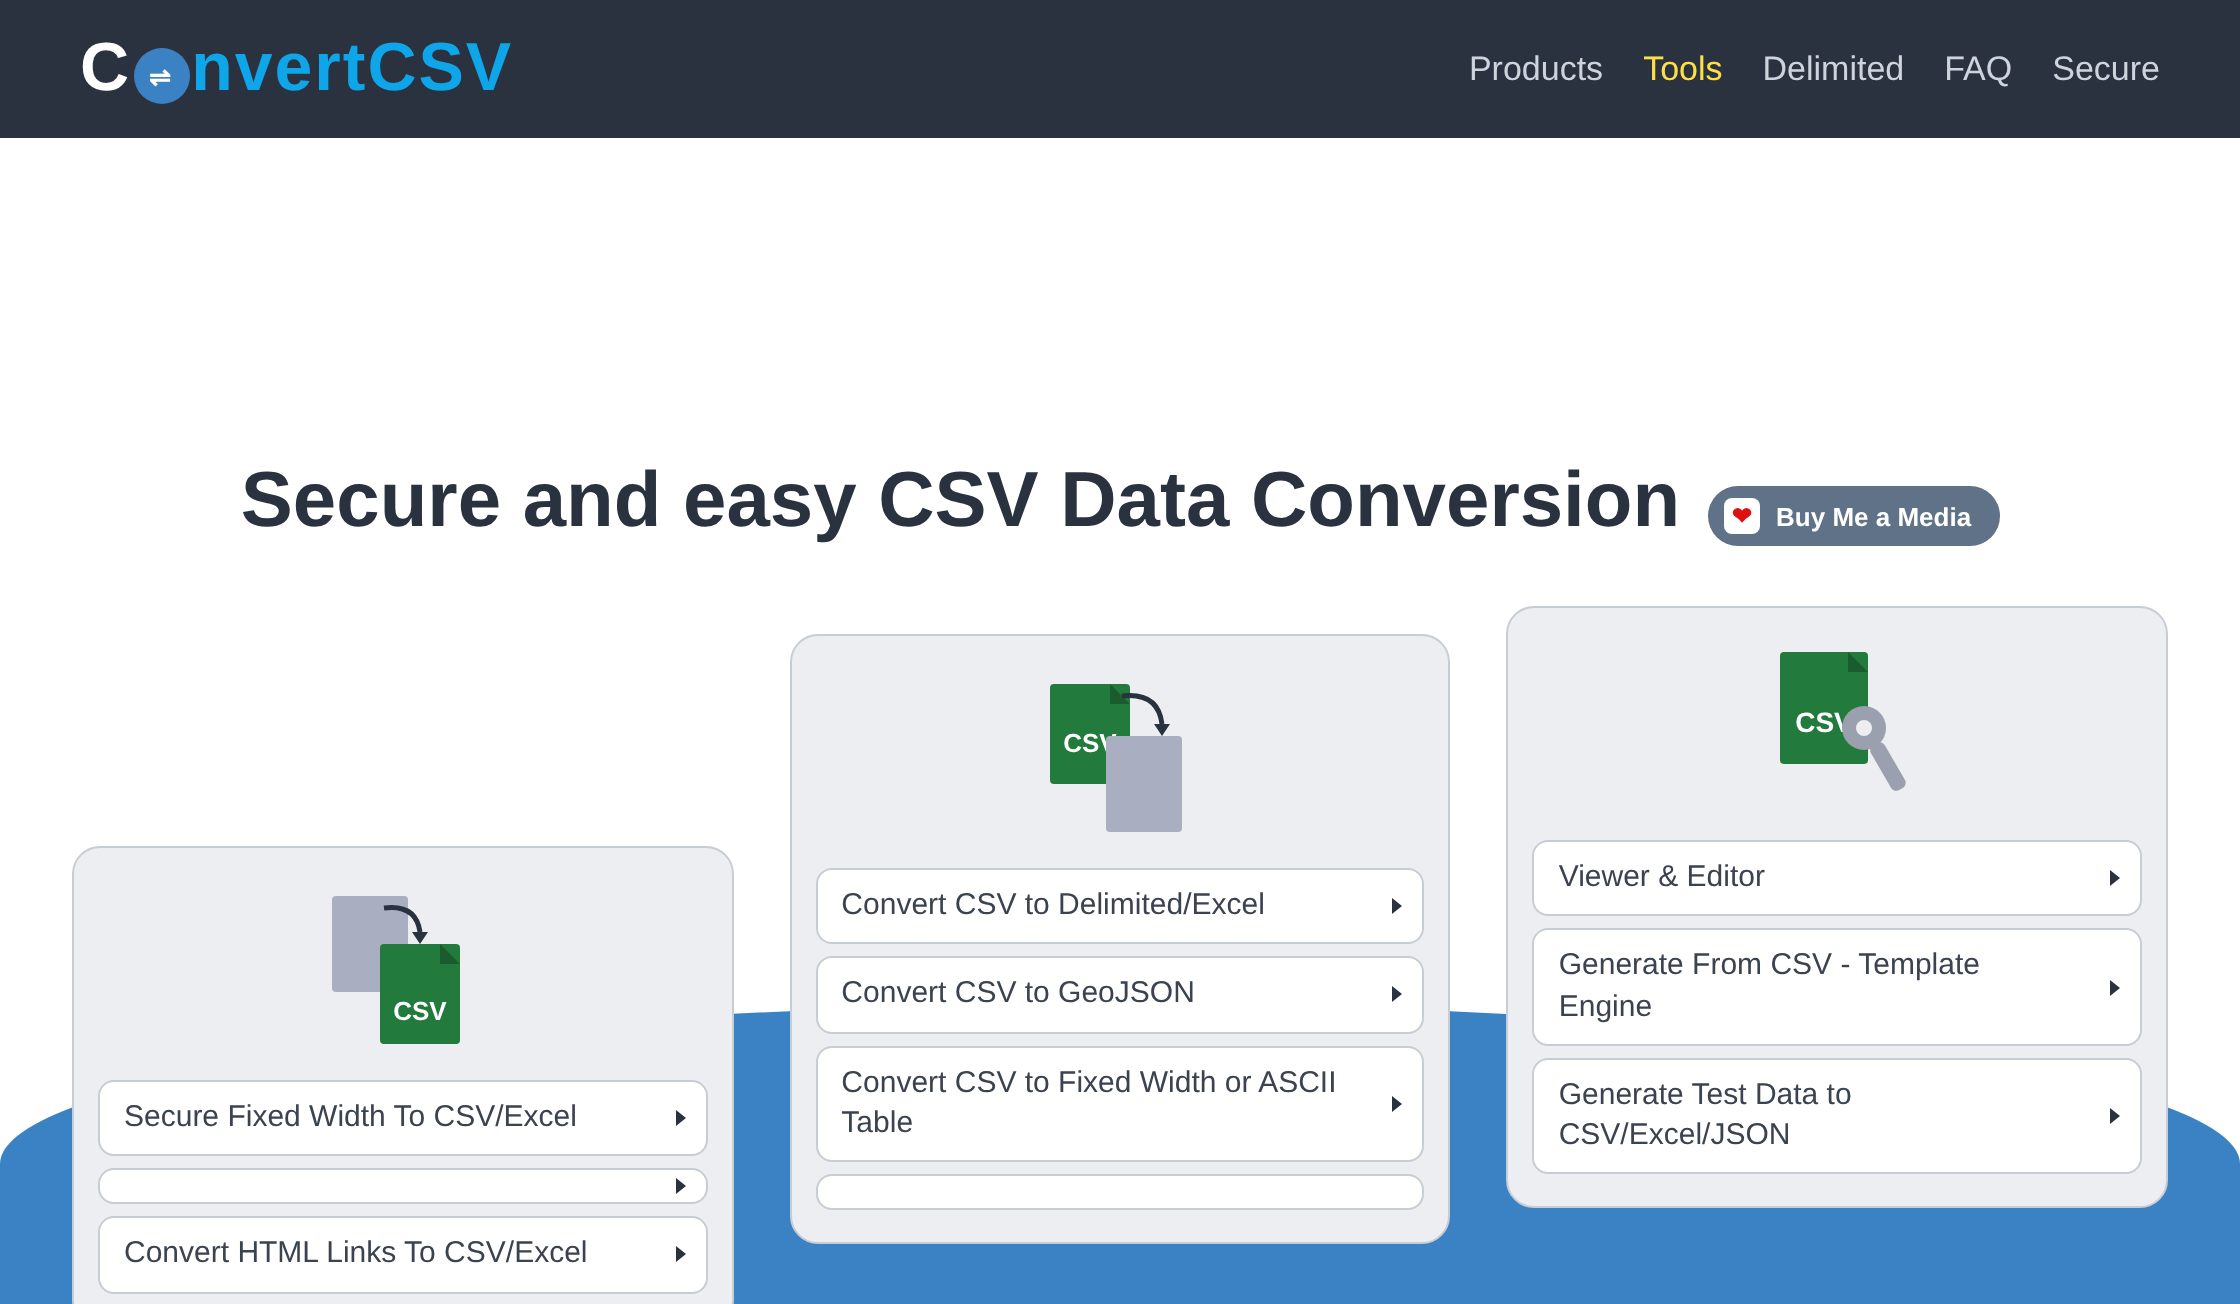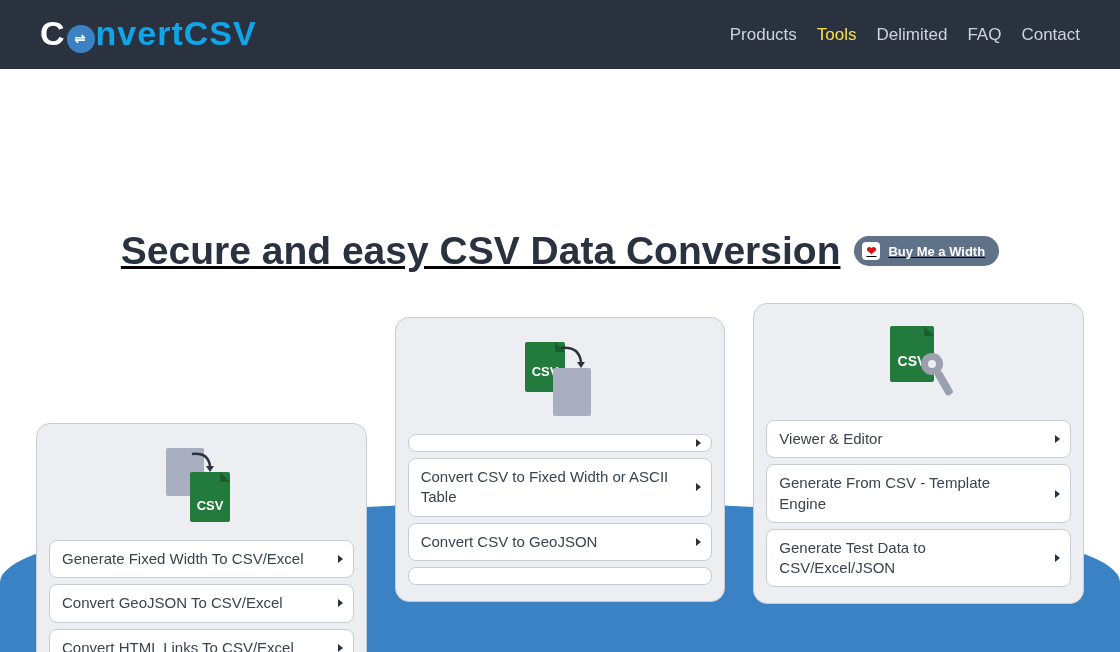--- a/index.html
+++ b/index.html
@@ -6,21 +6,21 @@
 body { font-family: "Segoe UI", Arial, sans-serif; width: 1120px; height: 652px; overflow: hidden; background: #fff; position: relative; }
 .header { background: #2a3240; height: 69px; display: flex; align-items: center; justify-content: space-between; padding: 0 40px; }
 .logo { display: flex; align-items: baseline; font-weight: 700; font-size: 34px; letter-spacing: 1px; }
 .logo-c { color: #fff; }
 .logo-o { display: inline-flex; align-items: center; justify-content: center; width: 28px; height: 28px; border-radius: 50%; background: #3b82c4; color: #fff; font-size: 13px; font-weight: 800; position: relative; top: -2px; margin: 0 1px; }
 .logo-rest { color: #0ea5e9; }
 .nav { display: flex; gap: 20px; }
 .nav a { color: #cdd4dc; text-decoration: none; font-size: 17px; cursor: pointer; }
 .nav a.active { color: #fde047; }
 .hero { text-align: center; padding-top: 160px; padding-bottom: 30px; }
-.hero-row { display: inline-flex; align-items: center; gap: 14px; text-decoration: underline; }
+.hero-row { display: inline-flex; align-items: flex-end; gap: 14px; }
 .hero h1 { color: #2a3240; font-size: 39px; font-weight: 600; }
 .donate { background: #5f7287; border-radius: 18px; padding: 6px 14px 6px 8px; display: inline-flex; align-items: center; gap: 8px; color: #fff; font-size: 13px; font-weight: 600; cursor: pointer; }
 .donate-ico { width: 18px; height: 18px; border-radius: 4px; background: #fff; display: inline-flex; align-items: center; justify-content: center; color: #d11; font-size: 12px; }
 .wave { position: absolute; left: 0; right: 0; bottom: 0; height: 150px; background: #3b82c4; border-radius: 50% 50% 0 0 / 80px 80px 0 0; z-index: 0; }
 .cards { position: relative; display: flex; gap: 28px; padding: 0 36px; align-items: flex-start; z-index: 1; }
 .card { background: #eceef1; border: 1px solid #c7cdd4; border-radius: 14px; padding: 16px 12px; flex: 1; }
 .card-icon { display: flex; justify-content: center; margin-bottom: 10px; }
 .list { display: flex; flex-direction: column; gap: 6px; }
 .item { background: #fff; border: 1px solid #c7cdd4; border-radius: 8px; padding: 8px 34px 8px 12px; font-size: 15px; color: #3a434f; position: relative; cursor: pointer; line-height: 1.35; }
 .item .caret { position: absolute; right: 10px; top: 50%; transform: translateY(-50%); border-left: 5px solid #2a3240; border-top: 4px solid transparent; border-bottom: 4px solid transparent; }
@@ -35,72 +35,72 @@
   <div class="logo">
     <span class="logo-c">C</span>
     <span class="logo-o">⇌</span>
     <span class="logo-rest">nvertCSV</span>
   </div>
   <nav class="nav">
     <a>Products</a>
     <a class="active">Tools</a>
     <a>Delimited</a>
     <a>FAQ</a>
-    <a>Contact</a>
+    <a>Secure</a>
   </nav>
 </div>
 
 <div class="hero">
   <div class="hero-row">
     <h1>Secure and easy CSV Data Conversion</h1>
     <div class="donate">
       <span class="donate-ico">❤</span>
-      <span>Buy Me a Width</span>
+      <span>Buy Me a Media</span>
     </div>
   </div>
 </div>
 
 <div class="wave"></div>
 
 <div class="cards">
 
   <div class="card c1">
     <div class="card-icon">
       <svg width="90" height="90" viewBox="0 0 90 90">
         <rect x="10" y="8" width="38" height="48" rx="2" fill="#a9afc0"></rect>
         <rect x="34" y="32" width="40" height="50" rx="2" fill="#227a3d"></rect>
         <polygon points="64,32 74,42 64,42" fill="#1a5c2e"></polygon>
         <text x="54" y="70" text-anchor="middle" fill="#fff" font-size="13" font-weight="700" font-family="Arial">CSV</text>
         <path d="M36 14 Q52 12 54 26" stroke="#2a3240" stroke-width="2.5" fill="none"></path>
         <polygon points="50,26 58,26 54,32" fill="#2a3240"></polygon>
       </svg>
     </div>
     <div class="list">
-      <div class="item"><span>Generate Fixed Width To CSV/Excel</span><span class="caret"></span></div>
-      <div class="item"><span>Convert GeoJSON To CSV/Excel</span><span class="caret"></span></div>
+      <div class="item"><span>Secure Fixed Width To CSV/Excel</span><span class="caret"></span></div>
+      <div class="item"><span class="caret"></span></div>
       <div class="item"><span>Convert HTML Links To CSV/Excel</span><span class="caret"></span></div>
 
     </div>
   </div>
 
   <div class="card c2">
     <div class="card-icon">
       <svg width="90" height="90" viewBox="0 0 90 90">
         <rect x="10" y="8" width="40" height="50" rx="2" fill="#227a3d"></rect>
         <polygon points="40,8 50,18 40,18" fill="#1a5c2e"></polygon>
         <text x="30" y="42" text-anchor="middle" fill="#fff" font-size="13" font-weight="700" font-family="Arial">CSV</text>
         <rect x="38" y="34" width="38" height="48" rx="2" fill="#a9afc0"></rect>
         <path d="M46 14 Q64 12 66 28" stroke="#2a3240" stroke-width="2.5" fill="none"></path>
         <polygon points="62,28 70,28 66,34" fill="#2a3240"></polygon>
       </svg>
     </div>
     <div class="list">
-      <div class="item"><span class="caret"></span></div>
+      <div class="item"><span>Convert CSV to Delimited/Excel</span><span class="caret"></span></div>
+      <div class="item"><span>Convert CSV to GeoJSON</span><span class="caret"></span></div>
       <div class="item"><span>Convert CSV to Fixed Width or ASCII Table</span><span class="caret"></span></div>
-      <div class="item"><span>Convert CSV to GeoJSON</span><span class="caret"></span></div>
       <div class="item"></div>
 
     </div>
   </div>
 
   <div class="card c3">
     <div class="card-icon">
       <svg width="90" height="90" viewBox="0 0 90 90">
         <rect x="16" y="6" width="44" height="56" rx="2" fill="#227a3d"></rect>
         <polygon points="50,6 60,16 50,16" fill="#1a5c2e"></polygon>

